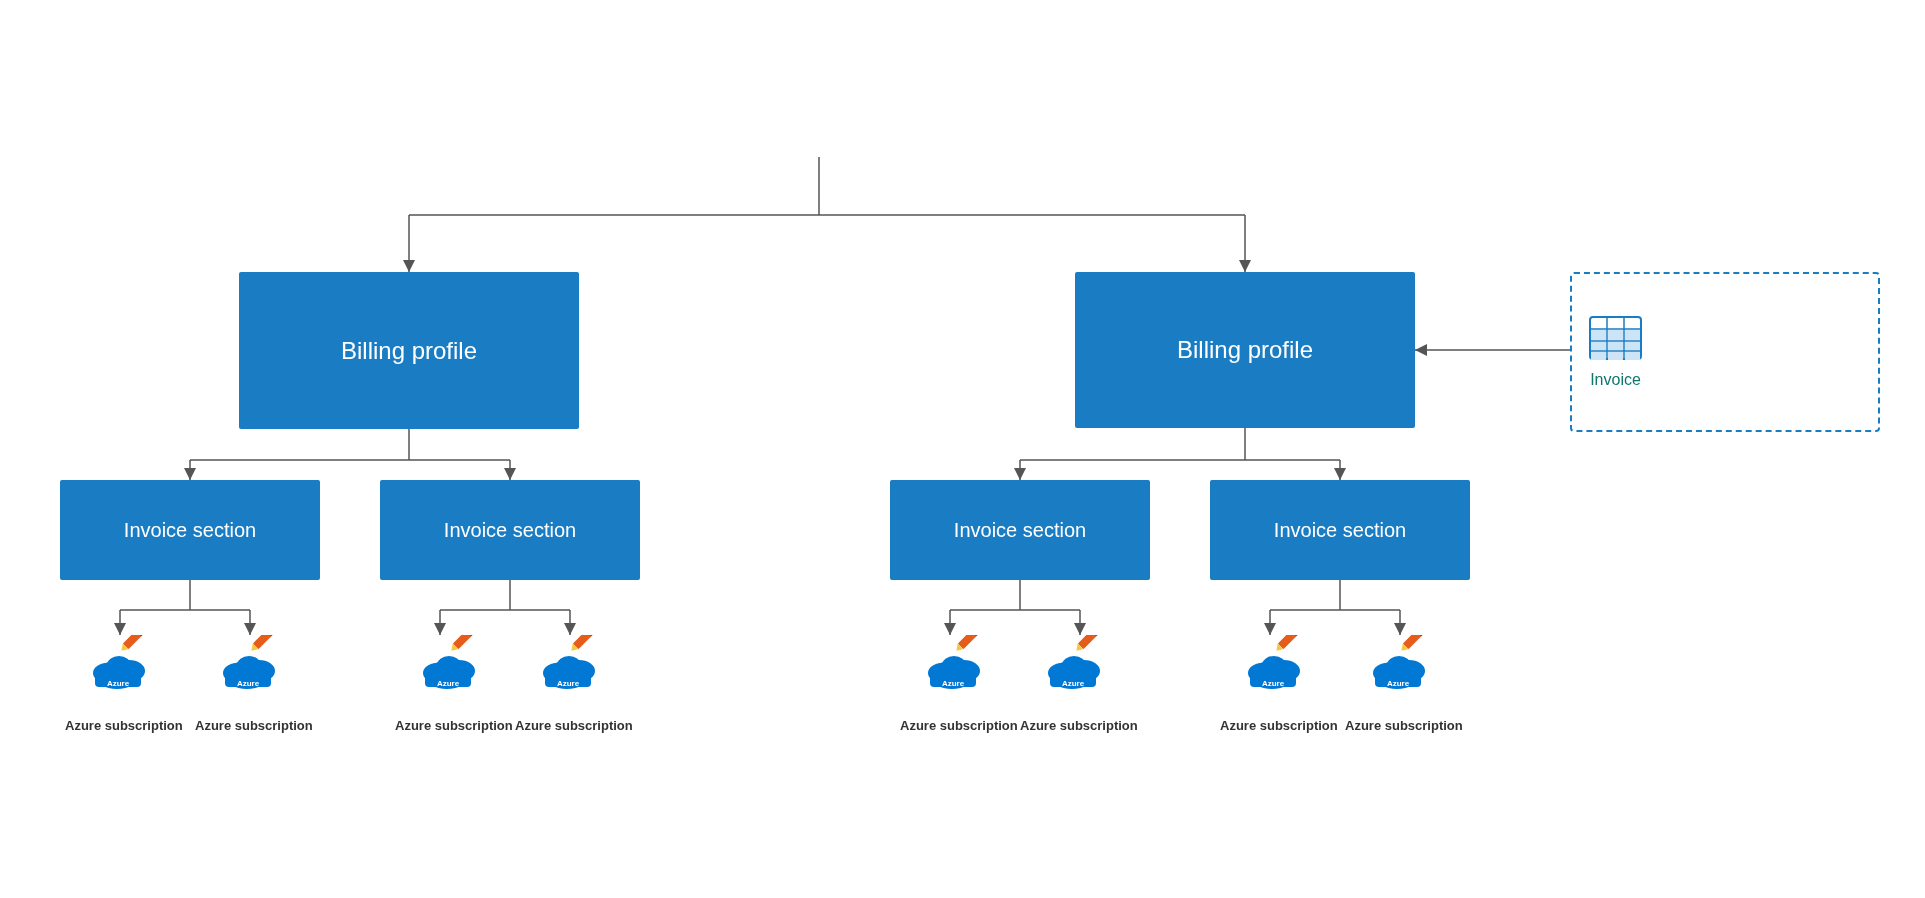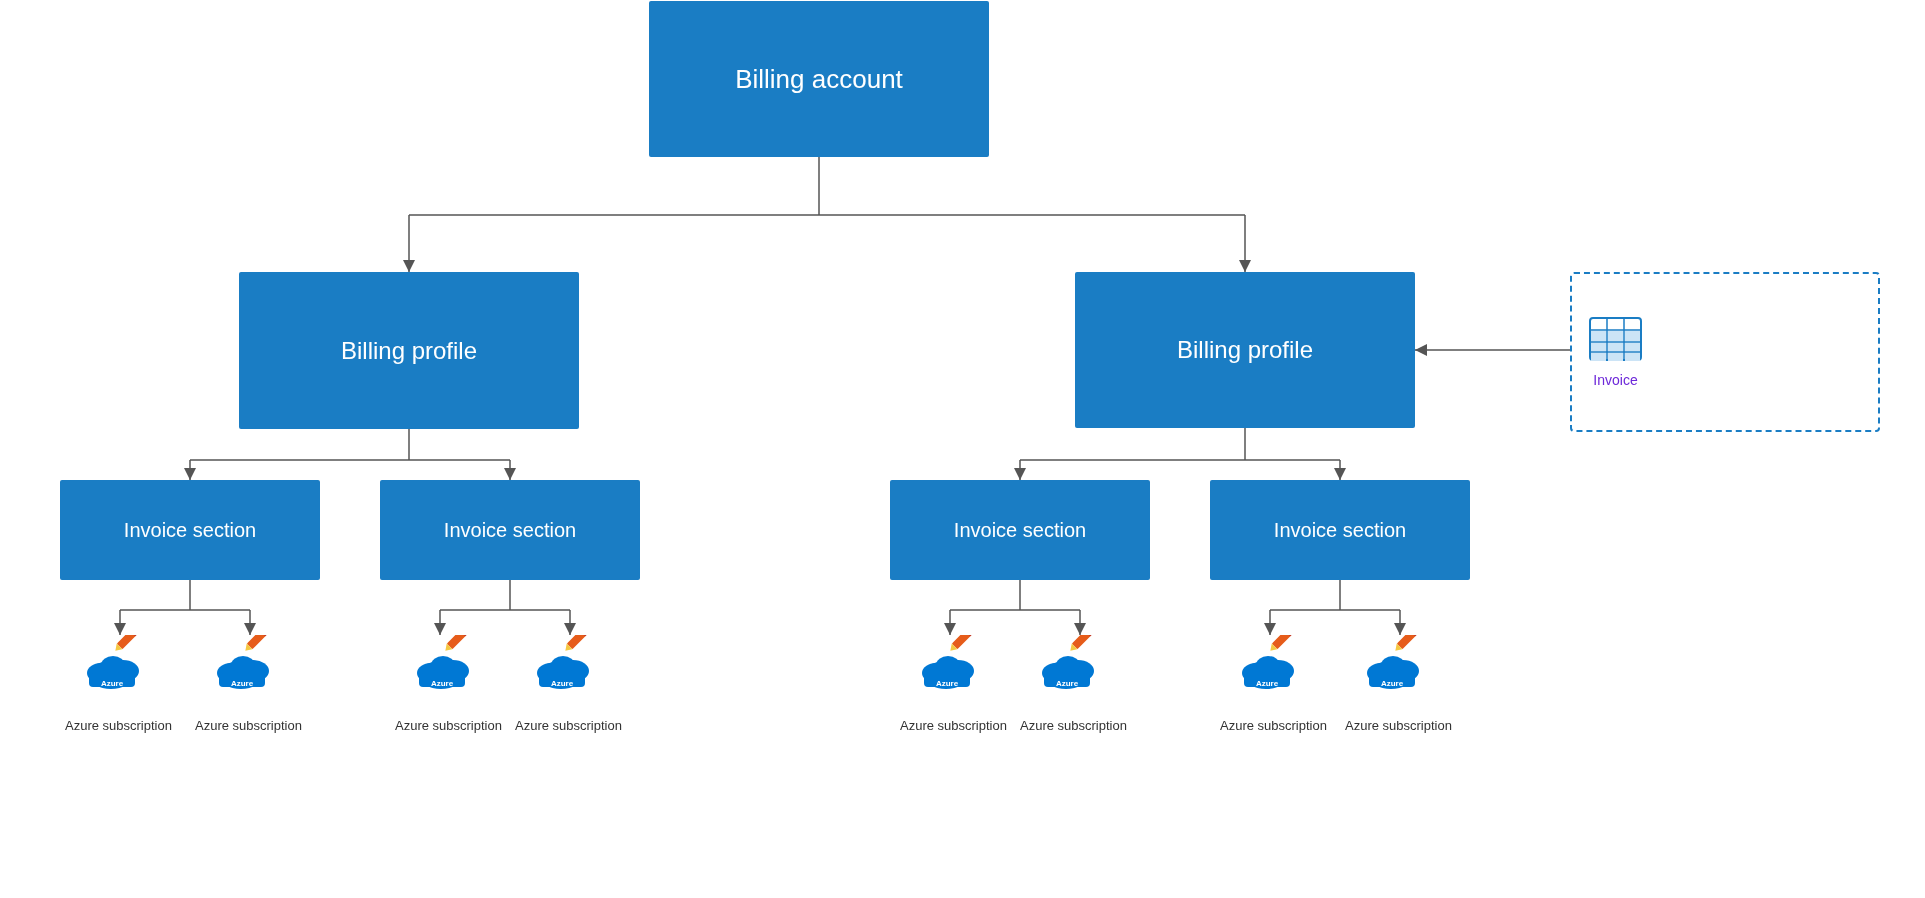--- a/index.html
+++ b/index.html
@@ -48,20 +48,21 @@
       flex-direction: column;
       align-items: center;
       gap: 23px;
     }
 
     .azure-label {
       font-size: 13px;
       color: #333;
       text-align: center;
       white-space: nowrap;
+      font-weight: bold;
     }
 
     
     .callout-box {
       position: absolute;
       border: 2px dashed #1a7dc4;
       border-radius: 4px;
       background: white;
       padding: 12px 16px;
       display: flex;
@@ -71,22 +72,22 @@
     }
 
     .callout-item {
       display: flex;
       flex-direction: column;
       align-items: center;
       gap: 6px;
     }
 
     .callout-item-label {
-      font-size: 14px;
-      color: #6d28d9;
+      font-size: 16px;
+      color: #0f766e;
     }
   </style>
 </head>
 <body>
 
 <div class="diagram-container">
 
   <svg class="connectors">
 
     <line x1="819" y1="157" x2="819" y2="215" stroke="#555" stroke-width="1.5"></line>
@@ -146,23 +147,20 @@
     <line x1="1270" y1="610" x2="1400" y2="610" stroke="#555" stroke-width="1.5"></line>
     <line x1="1270" y1="610" x2="1270" y2="635" stroke="#555" stroke-width="1.5"></line>
     <polygon points="1270,635 1264,623 1276,623" fill="#555"></polygon>
     <line x1="1400" y1="610" x2="1400" y2="635" stroke="#555" stroke-width="1.5"></line>
     <polygon points="1400,635 1394,623 1406,623" fill="#555"></polygon>
 
     <line x1="1570" y1="350" x2="1415" y2="350" stroke="#555" stroke-width="1.5"></line>
     <polygon points="1415,350 1427,344 1427,356" fill="#555"></polygon>
   </svg>
 
-  <div class="box" style="left:649px; top:1px; width:340px; height:156px; font-size:26px;">
-    <span>Billing account</span>
-  </div>
 
   <div class="box" style="left:239px; top:272px; width:340px; height:157px; font-size:24px;">
     <span>Billing profile</span>
   </div>
 
   <div class="box" style="left:1075px; top:272px; width:340px; height:156px; font-size:24px;">
     <span>Billing profile</span>
   </div>
 
   <div class="box" style="left:60px; top:480px; width:260px; height:100px; font-size:20px;">

